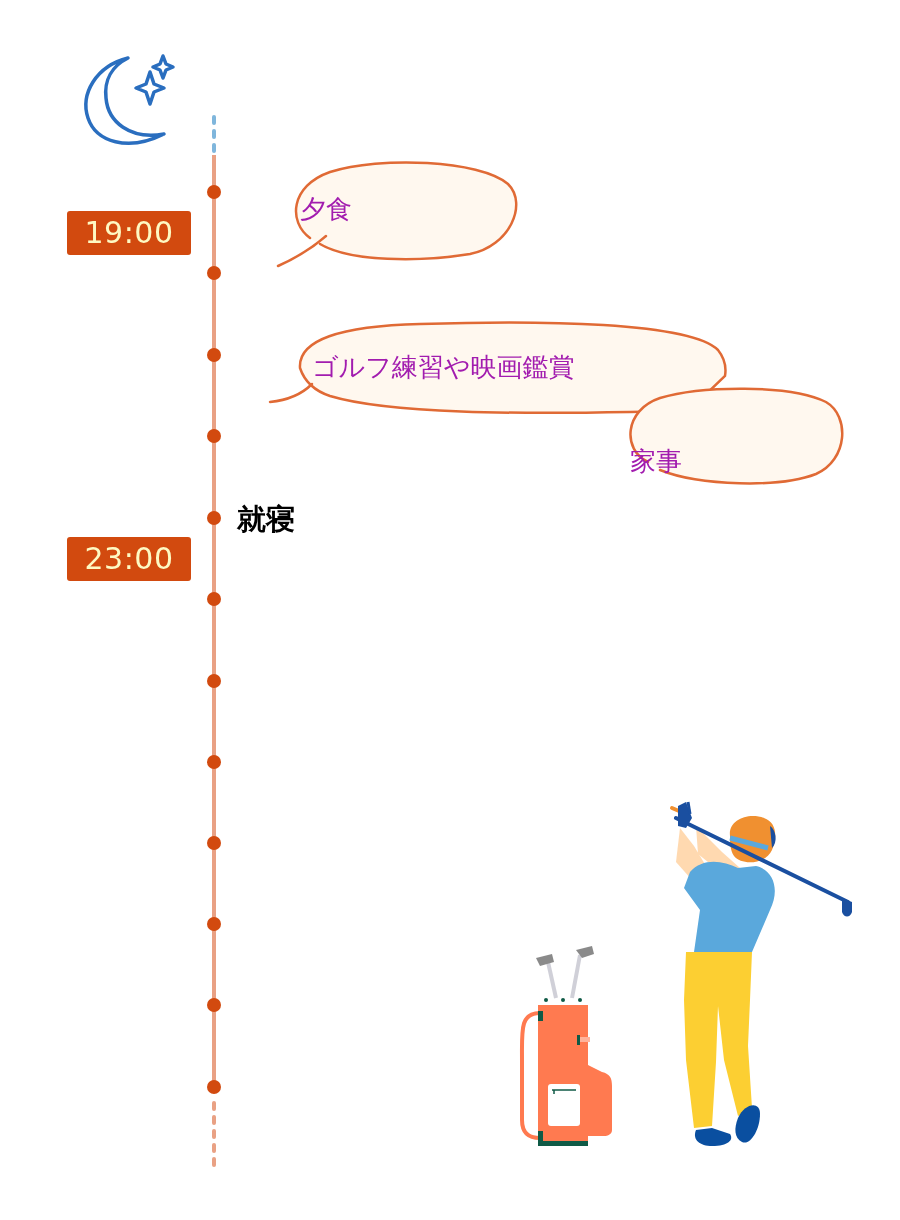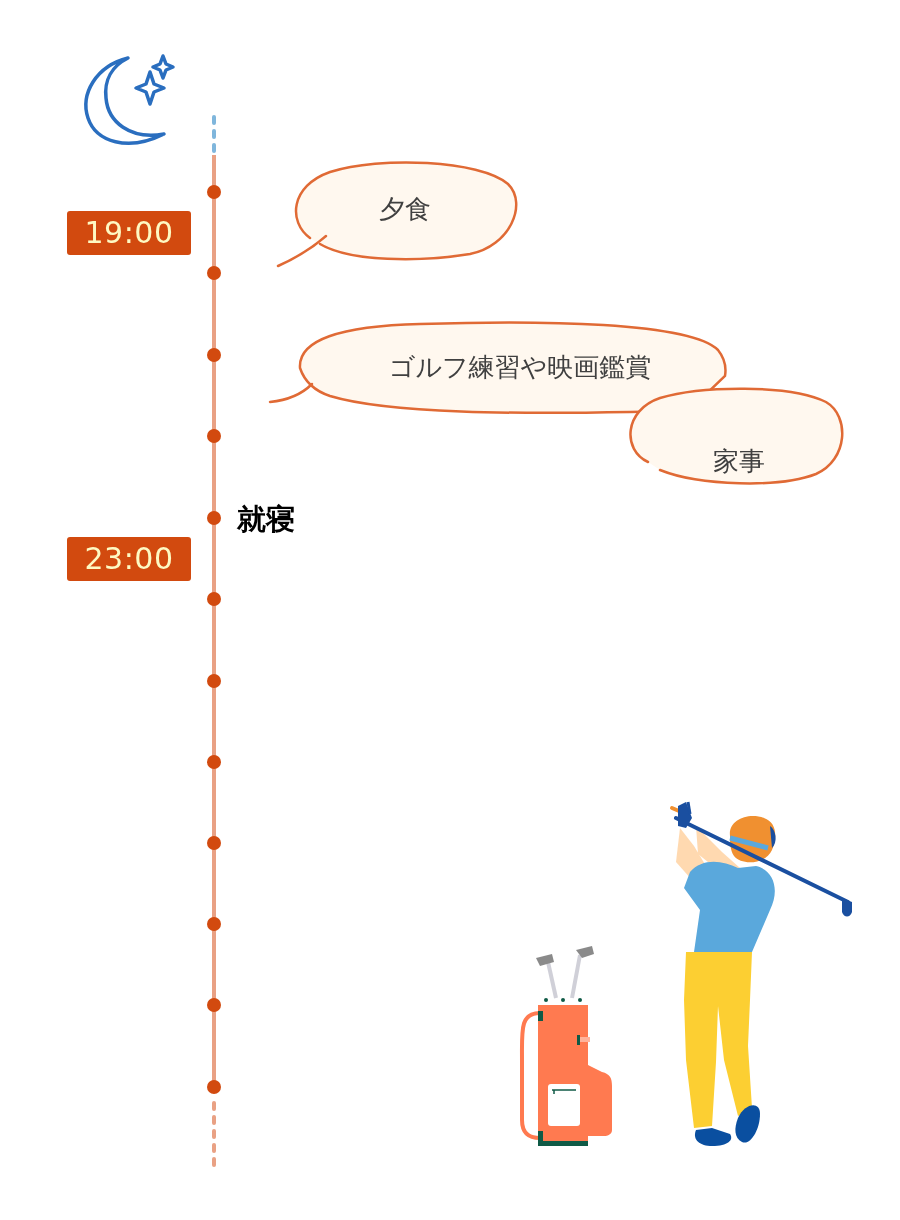--- a/index.html
+++ b/index.html
@@ -2,21 +2,21 @@
 <html><head>
 <meta charset="utf-8">
 <style>
   html, body { margin:0; padding:0; background:#ffffff; }
   body { width:900px; height:1220px; position:relative; overflow:hidden;
          font-family: "DejaVu Sans", "Liberation Sans", sans-serif; }
   .time-badge { position:absolute; left:67px; width:124px; height:44px; background:#d24a0f;
                 border-radius:3px; color:#fef9c3; font-size:30px; line-height:44px; text-align:center;
                 letter-spacing:0.5px;margin-top:41px; }
   .label-text { position:absolute; color:#000000; font-size:29px; font-weight:bold; }
-  .bubble-text { position:absolute; color:#404040; font-size:26px; text-align:center; white-space:nowrap; }
+  .bubble-text { position:absolute; color:#a21caf; font-size:26px; white-space:nowrap; }
   svg { position:absolute; left:0; top:0; }
 </style>
 </head>
 <body>
 
 <svg width="900" height="1220" viewBox="0 0 900 1220">
 
   <g fill="none" stroke="#2a6ebf" stroke-width="3.5" stroke-linejoin="round" stroke-linecap="round">
     <path d="M128 58 C 96 66, 80 94, 88 118 C 96 142, 128 152, 164 134 C 130 140, 108 122, 106 98 C 104 80, 112 66, 128 58 Z"></path>
     <path d="M150 72 L154 84 L164 88 L154 92 L150 104 L146 92 L136 88 L146 84 Z"></path>

